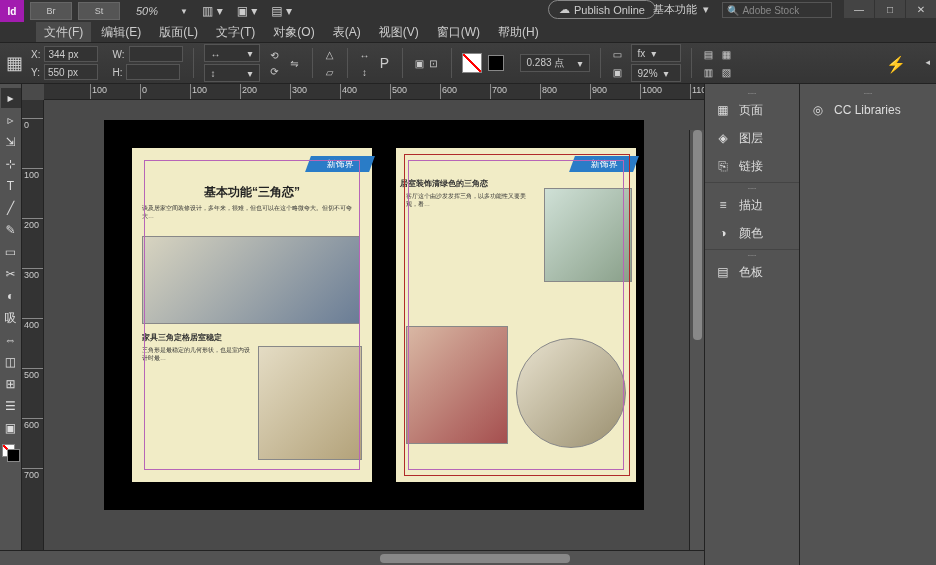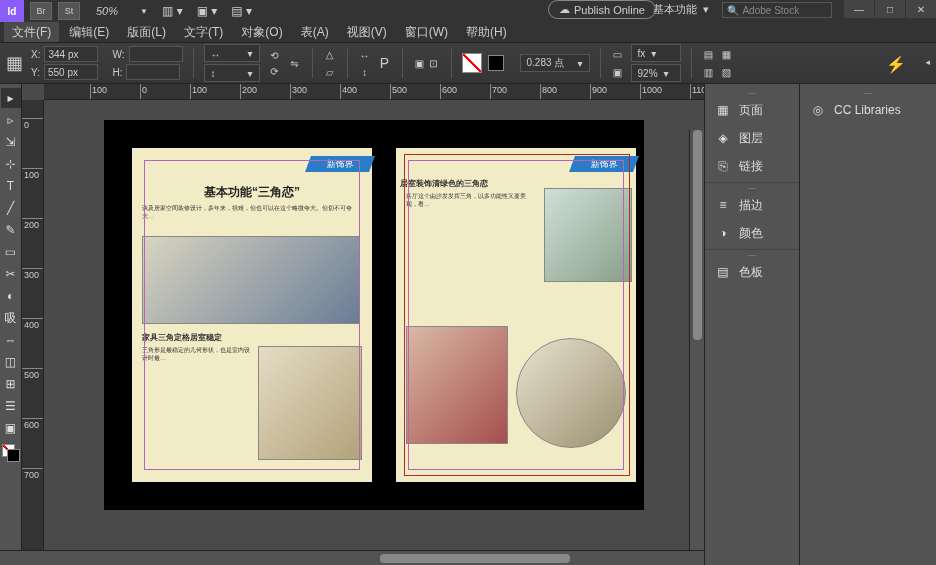--- a/index.html
+++ b/index.html
@@ -1,32 +1,32 @@
 <!DOCTYPE html>
 <html><head>
 <meta charset="utf-8">
 <style>
 * { margin: 0; padding: 0; box-sizing: border-box; font-family: "Microsoft YaHei", sans-serif; }
 body { background: #333; color: #ccc; font-size: 11px; width: 936px; height: 565px; overflow: hidden; position: relative; }
 .titlebar { height: 22px; background: #333; display: flex; align-items: center; position: relative; }
-.app-icon { width: 24px; height: 22px; background: #8b5cf6; color: #fff; display: flex; align-items: center; justify-content: center; font-size: 10px; font-weight: bold; }
-.bridge-btn { width: 22px; height: 18px; margin-left: 6px; background: #555; border: 1px solid #666; display: flex; align-items: center; justify-content: center; font-size: 9px; }
+.app-icon { width: 24px; height: 22px; background: #a21caf; color: #fff; display: flex; align-items: center; justify-content: center; font-size: 10px; font-weight: bold; }
+.bridge-btn { width: 42px; height: 18px; margin-left: 6px; background: #555; border: 1px solid #666; display: flex; align-items: center; justify-content: center; font-size: 9px; }
 .zoom-box { margin-left: 8px; display: flex; align-items: center; font-style: italic; }
 .zoom-val { padding: 2px 8px; background: #333; }
 .chev-down { margin-left: 14px; font-size: 8px; }
 .top-icons { display: flex; gap: 14px; margin-left: 14px; align-items: center; }
 .top-ico { font-size: 12px; color: #ccc; }
 .publish-btn { position: absolute; left: 548px; top: 0; border: 1px solid #888; border-radius: 12px; padding: 2px 10px; font-size: 11px; display: flex; align-items: center; gap: 4px; }
 .workspace-dd { position: absolute; left: 653px; top: 2px; font-size: 11px; display: flex; align-items: center; gap: 6px; }
 .stock-search { position: absolute; left: 722px; top: 2px; width: 110px; height: 16px; background: #333; border: 1px solid #555; color: #888; font-size: 10px; padding: 0 4px; display: flex; align-items: center; gap: 3px; }
 .win-ctrls { position: absolute; right: 0; top: 0; display: flex; }
 .win-btn { width: 30px; height: 18px; background: #444; display: flex; align-items: center; justify-content: center; font-size: 10px; margin-left: 1px; }
 .menubar { height: 20px; background: #333; display: flex; align-items: center; padding-left: 4px; gap: 2px; font-size: 12px; }
 .menu-item { padding: 2px 8px; }
-.menu-item:first-child { background: #4a4a4a; }
+.menu-item:first-child { background: #4a4a4a; margin-left: 32px; }
 .ctrlbar { height: 42px; background: linear-gradient(#3e3e3e,#353535); border-top: 1px solid #222; border-bottom: 1px solid #222; display: flex; align-items: center; padding: 0 6px; position: relative; }
 .ref-icon { font-size: 18px; margin-right: 4px; }
 .xy-group { display: flex; flex-direction: column; gap: 2px; margin-left: 4px; }
 .xy-row { display: flex; align-items: center; gap: 4px; font-size: 10px; }
 .num-field { width: 54px; height: 16px; background: #333; border: 1px solid #555; color: #ccc; padding: 0 3px; display: flex; align-items: center; font-size: 10px; }
 .wh-group { display: flex; flex-direction: column; gap: 2px; margin-left: 14px; }
 .ctrl-sep { width: 1px; height: 30px; background: #555; margin: 0 10px; }
 .sel { height: 18px; background: #333; border: 1px solid #555; padding: 0 6px; display: flex; align-items: center; font-size: 10px; gap: 6px; min-width: 56px; }
 .mini-ico { width: 14px; height: 14px; display: flex; align-items: center; justify-content: center; font-size: 10px; }
 .swatch-none { width: 20px; height: 20px; background: #fff; border: 1px solid #888; position: relative; }

